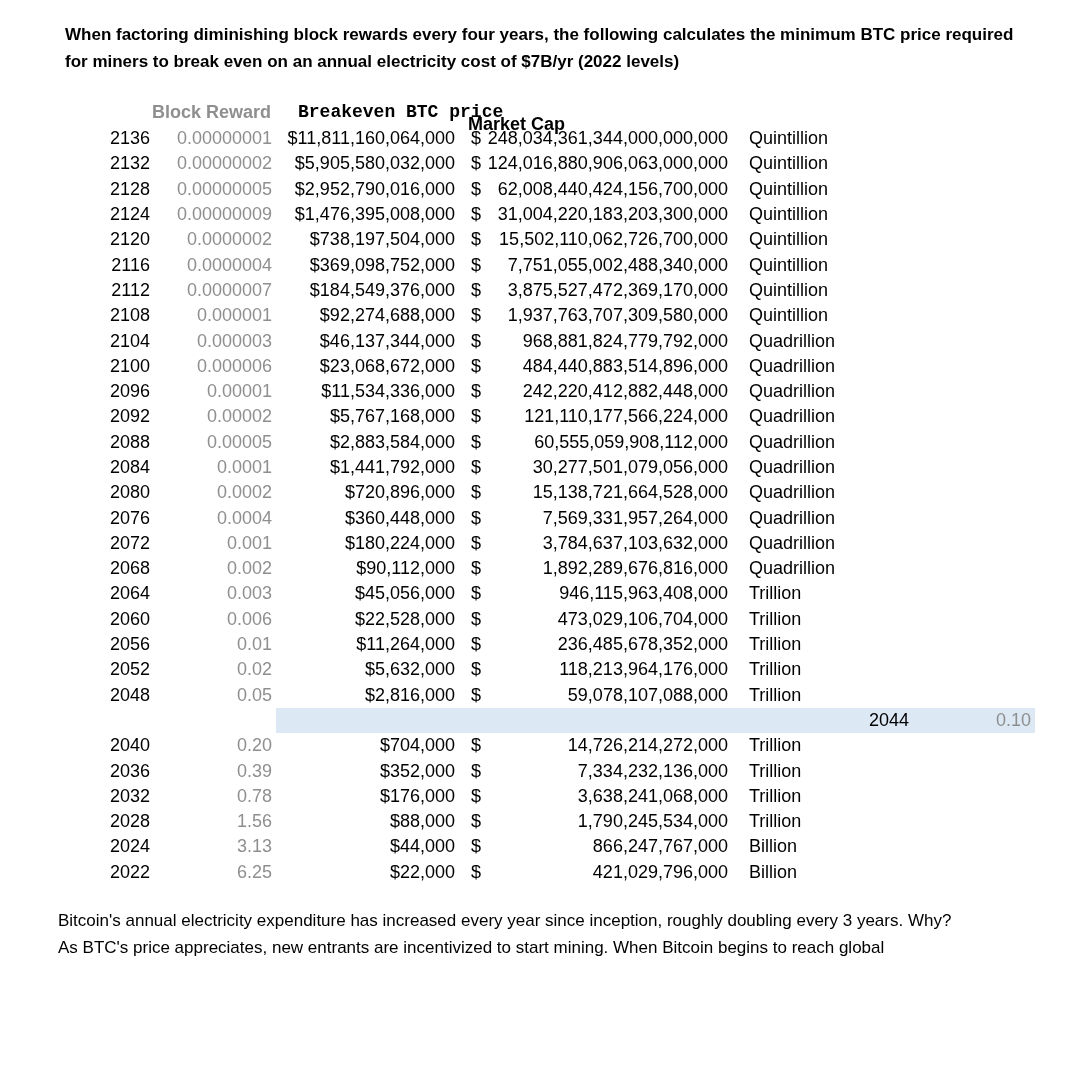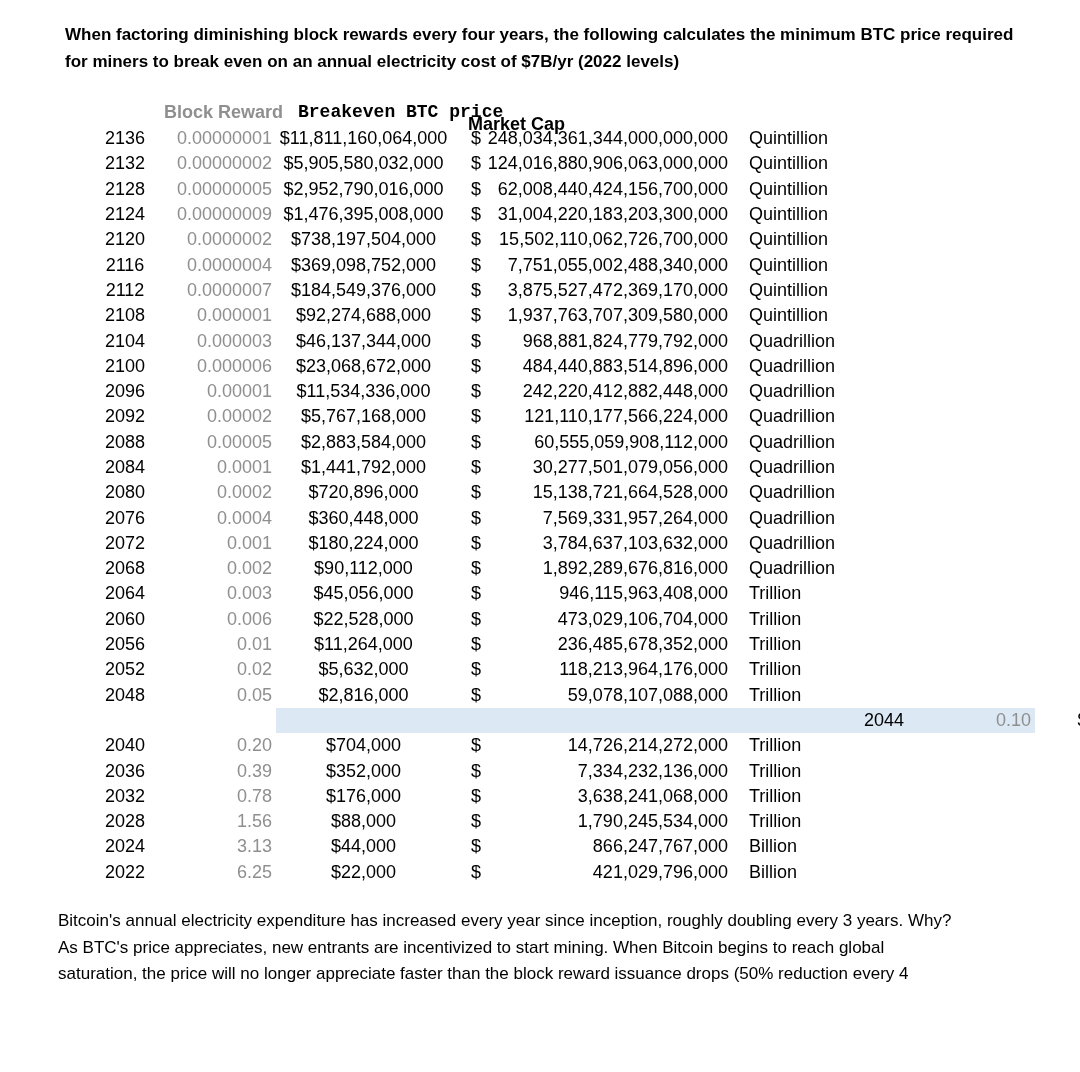--- a/index.html
+++ b/index.html
@@ -29,44 +29,44 @@
     left: 100px;
     top: 99px;
     font-size: 18px;
   }
   .thead {
     position: relative;
     height: 27px;
     font-weight: bold;
     white-space: nowrap;
   }
-  .h-reward   { position: absolute; left: 64px;  top: 0; line-height: 27px; color: var(--muted, #8f8f8f); }
+  .h-reward   { position: absolute; left: 52px;  top: 0; line-height: 27px; color: var(--muted, #8f8f8f); }
   .h-breakeven{ position: absolute; left: 198px; top: 0; line-height: 27px; font-family: Liberation Mono, monospace; }
   .h-mcap     { position: absolute; left: 368px; top: 12px; line-height: 27px; }
 
   .trow {
     position: relative;
     height: 25.3px;
     display: flex;
     align-items: center;
     white-space: nowrap;
   }
   .trow > div { position: relative; z-index: 1; }
   .hl-bg {
     position: absolute;
     left: 176px;
     top: 0;
     width: 759px;
     height: 100%;
     background: var(--hl, #dce9f5);
     z-index: 0;
   }
-  .c-year      { width: 50px;  text-align: center; }
+  .c-year      { width: 50px;  text-align: right; }
   .c-reward    { width: 122px; text-align: right; color: var(--muted, #8f8f8f); }
-  .c-breakeven { width: 183px; text-align: center; }
+  .c-breakeven { width: 183px; text-align: right; }
   .c-mcap      { width: 263px; margin-left: 10px; display: flex; justify-content: space-between; padding-left: 6px; box-sizing: border-box; }
   .c-unit      { width: 95px;  margin-left: 21px; }
   .c-note      { flex: 1; }
   
   .footer {
     position: absolute;
     left: 58px;
     top: 908px;
     font-size: 17px;
     line-height: 26.5px;
@@ -415,16 +415,15 @@
           </div>
           <div class="c-unit">Billion</div>
           <div class="c-note"></div>
         </div>
       </div>
   </div>
 
   <div class="footer" id="footer">
       <div><span>Bitcoin's annual electricity expenditure has increased every year since inception, roughly doubling every 3 years. Why?</span></div>
       <div><span>As BTC's price appreciates, new entrants are incentivized to start mining. When Bitcoin begins to reach global</span></div>
-      <div><span>saturation, the price will no longer appreciate faster than the block reward issuance drops (50% reduction every 4</span></div>
     </div>
 
 </div>
 
 </body></html>

